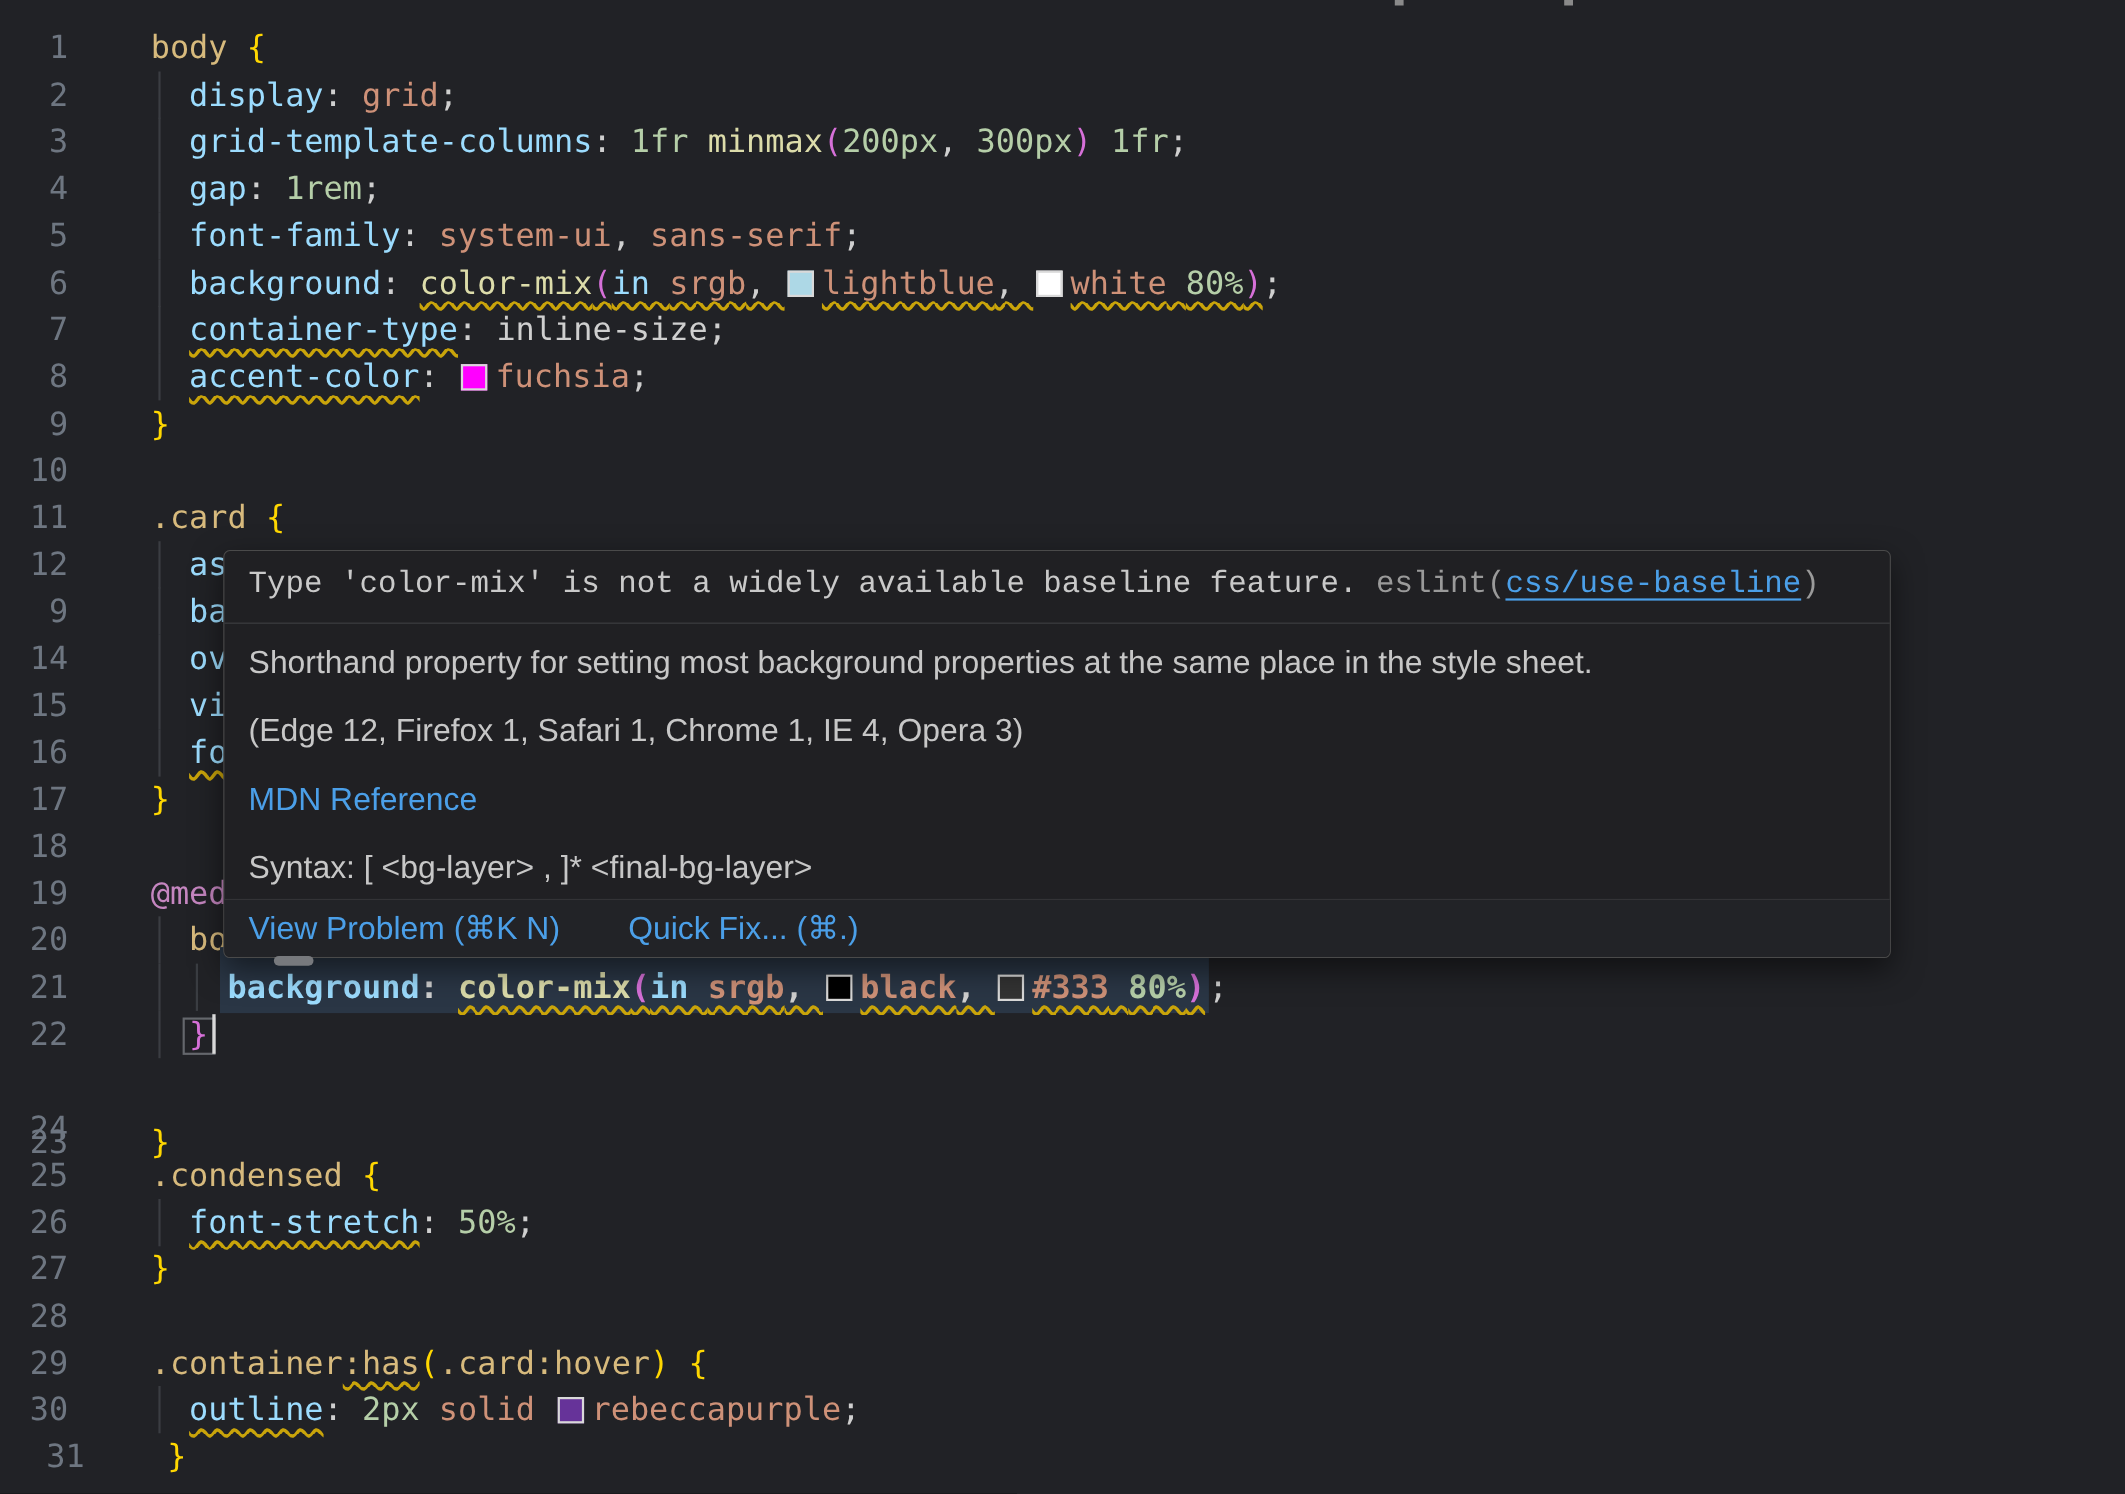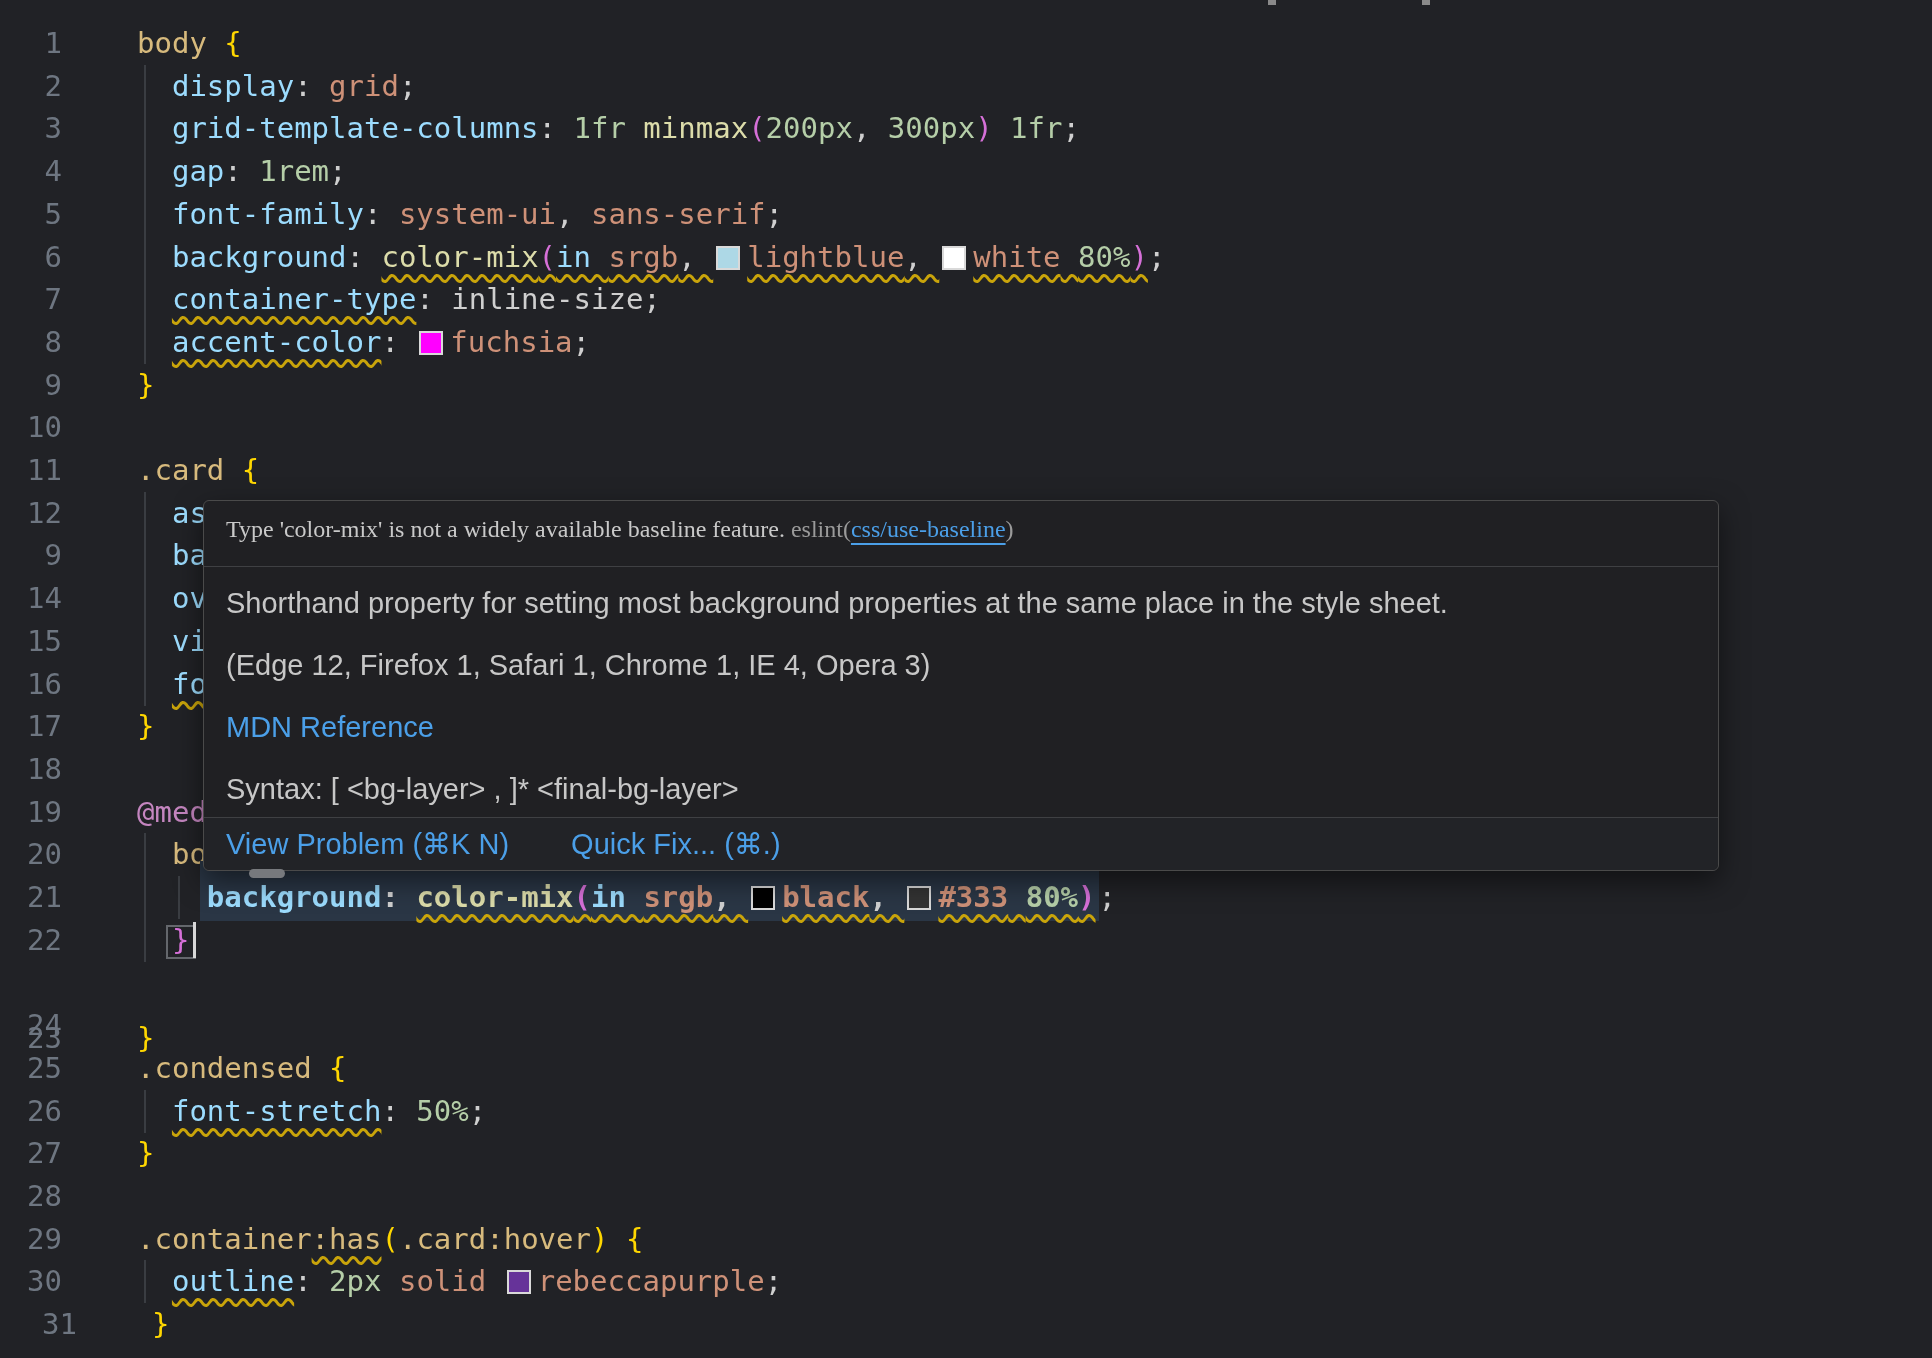--- a/index.html
+++ b/index.html
@@ -36,22 +36,22 @@
   .bbox::after{content:""; position:absolute; left:-6px; right:-7px; top:2px; bottom:-2px;
     border:2px solid var(--bracket_match_border);}
   
   .tooltip{
     position:absolute; left:203px; top:500px; width:1516px; height:371px; box-sizing:border-box;
     background:var(--tooltip_bg); border:1px solid var(--tooltip_border); border-radius:6px;
     box-shadow:0 10px 28px rgba(0,0,0,.5); z-index:5;
     font-family:"Liberation Sans", sans-serif; color:var(--tooltip_text);
   }
   .tt-row1{
-    padding:15px 22px 0 22px; height:50px; font-family:Liberation Serif, serif;
-    font-size:24px; color:#c9c9c9; border-bottom:1px solid var(--divider); white-space:pre;
+    padding:15px 22px 0 22px; height:50px; font-family:Liberation Mono, monospace;
+    font-size:28px; color:#c9c9c9; border-bottom:1px solid var(--divider); white-space:pre;
   }
   .tt-dim{color:var(--eslint_dim);}
   .tt-rule-link{color:var(--link); text-decoration:underline; text-underline-offset:6px; cursor:pointer;}
   .tt-body{padding:18px 22px 0 22px; font-size:29px; line-height:36px;}
   .tt-body p{margin:0 0 26px 0;}
   .tt-link{color:var(--link); cursor:pointer;}
   .tt-actions{
     position:absolute; left:0; right:0; bottom:0; height:53px; box-sizing:border-box;
     border-top:1px solid var(--divider); background:#222327;
     display:flex; align-items:center; gap:62px; padding:0 22px; font-size:29px;

